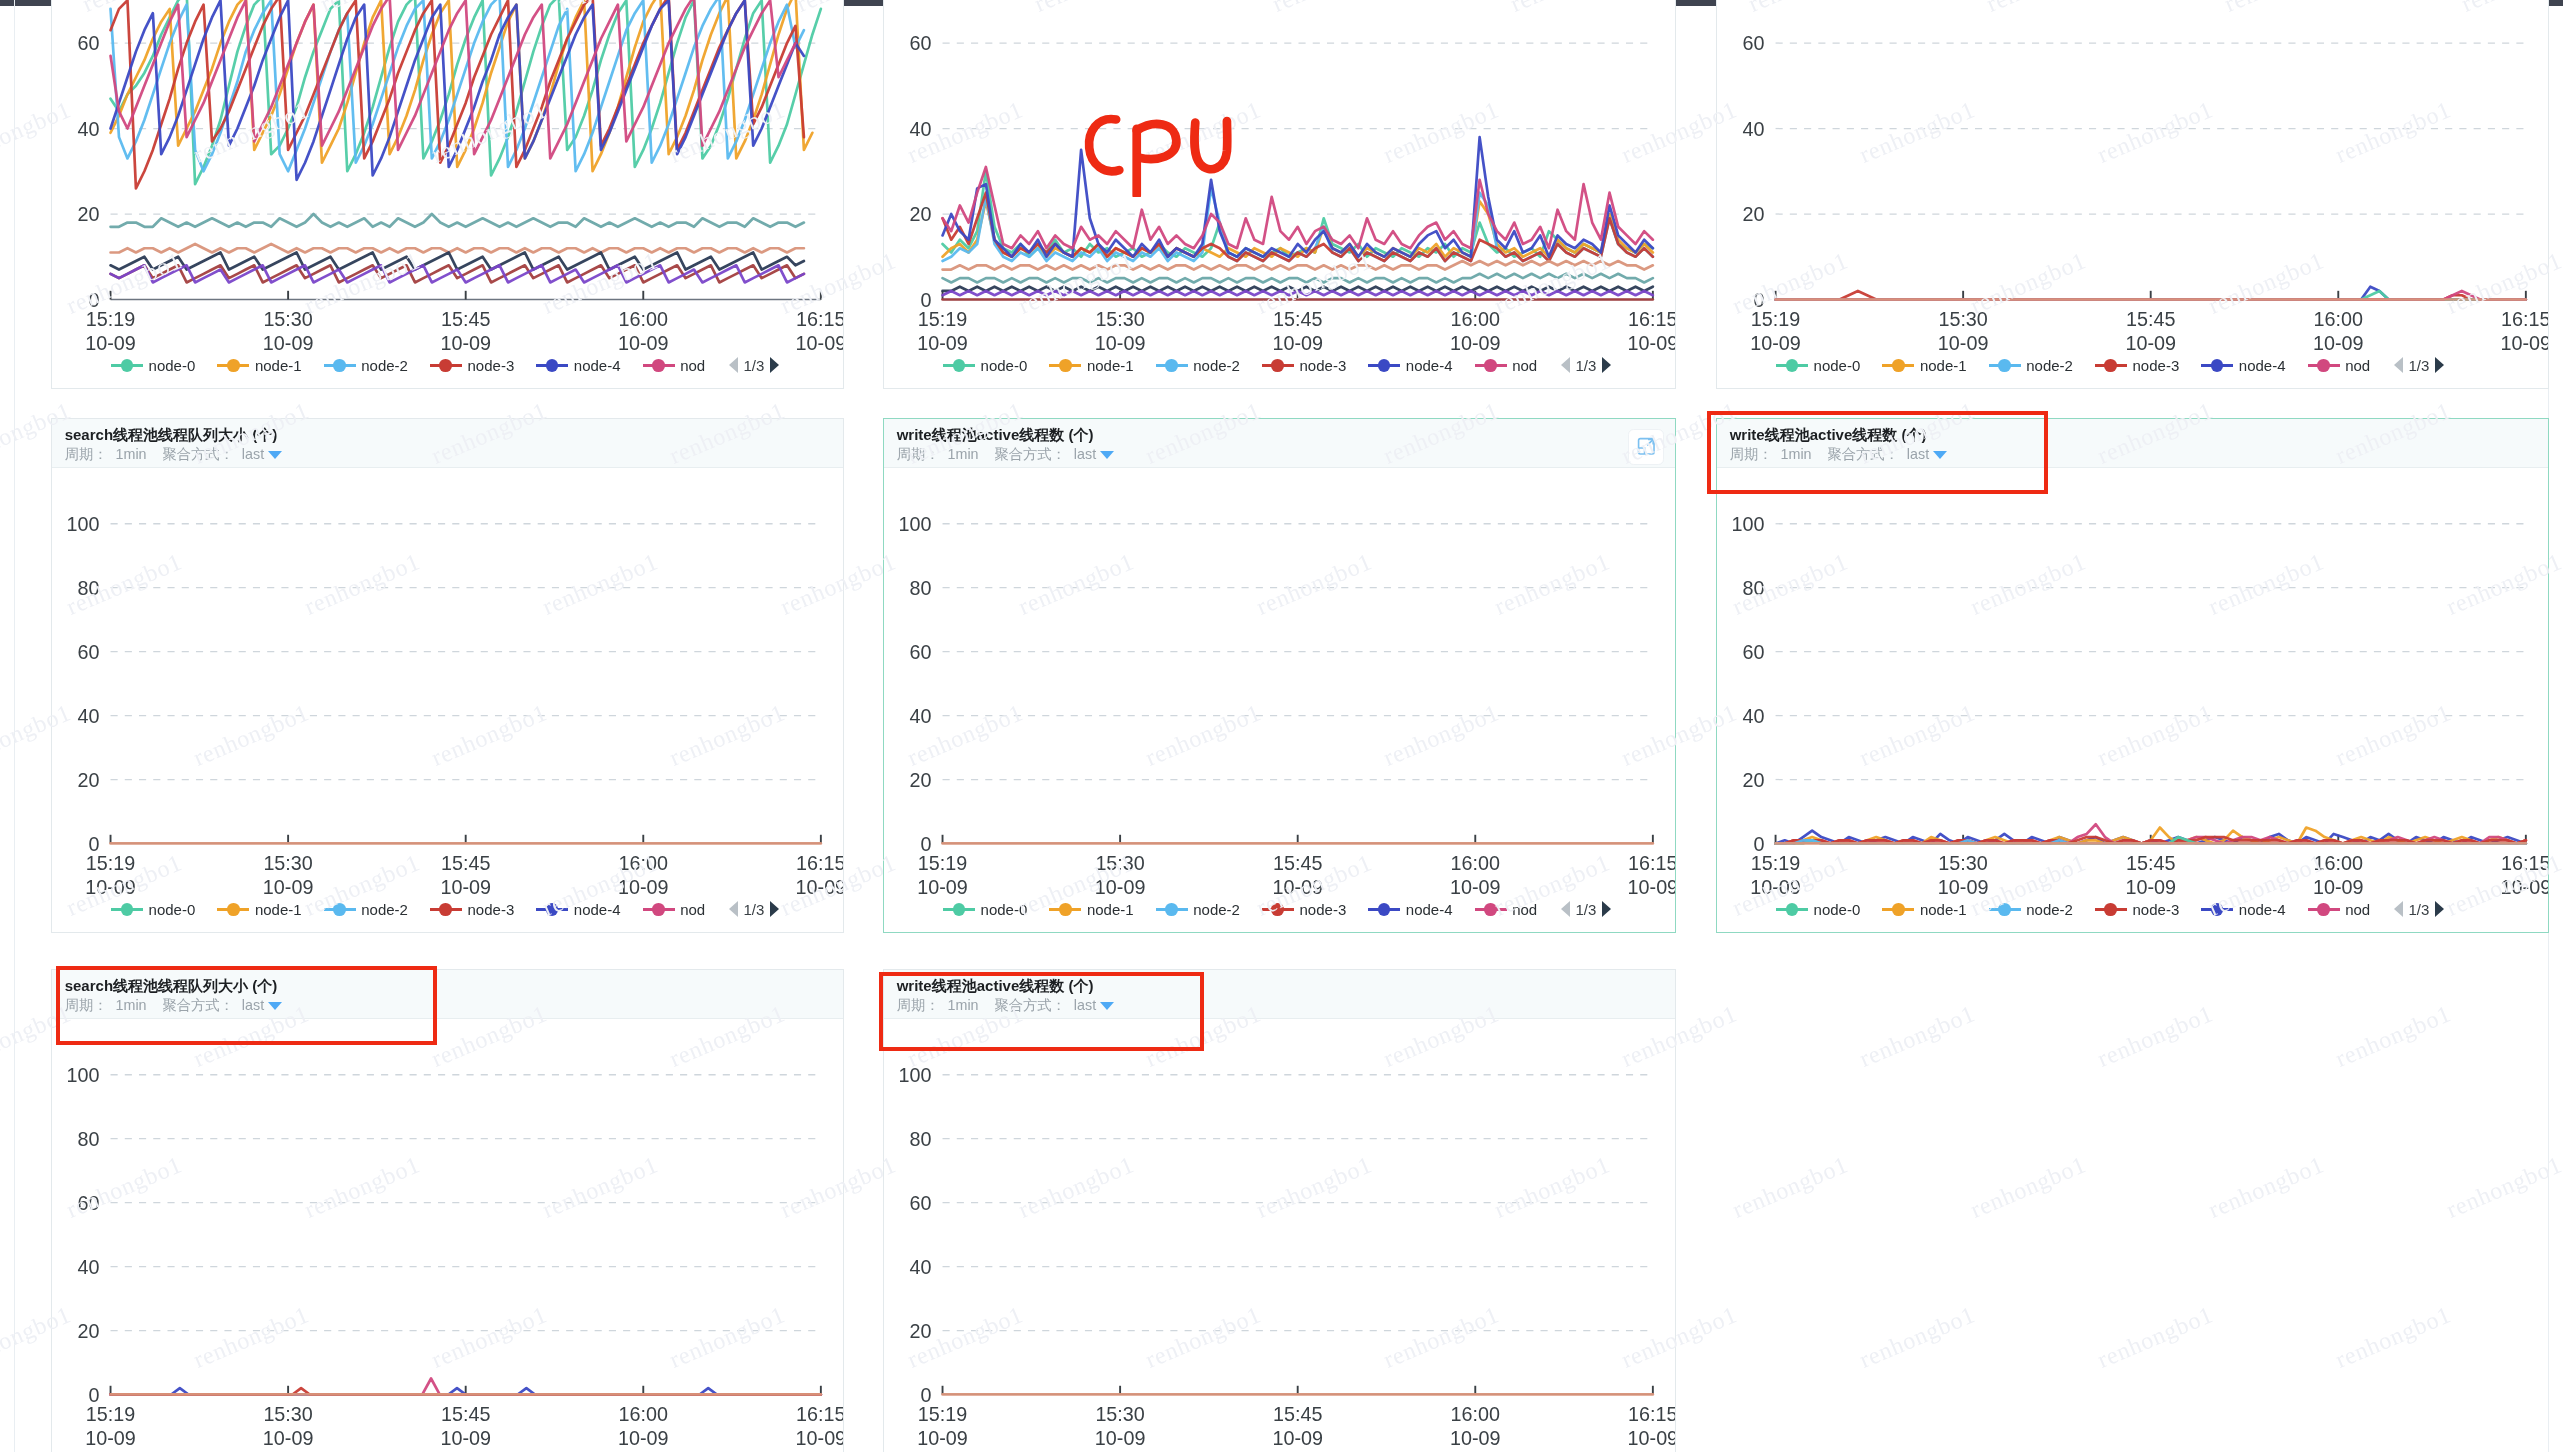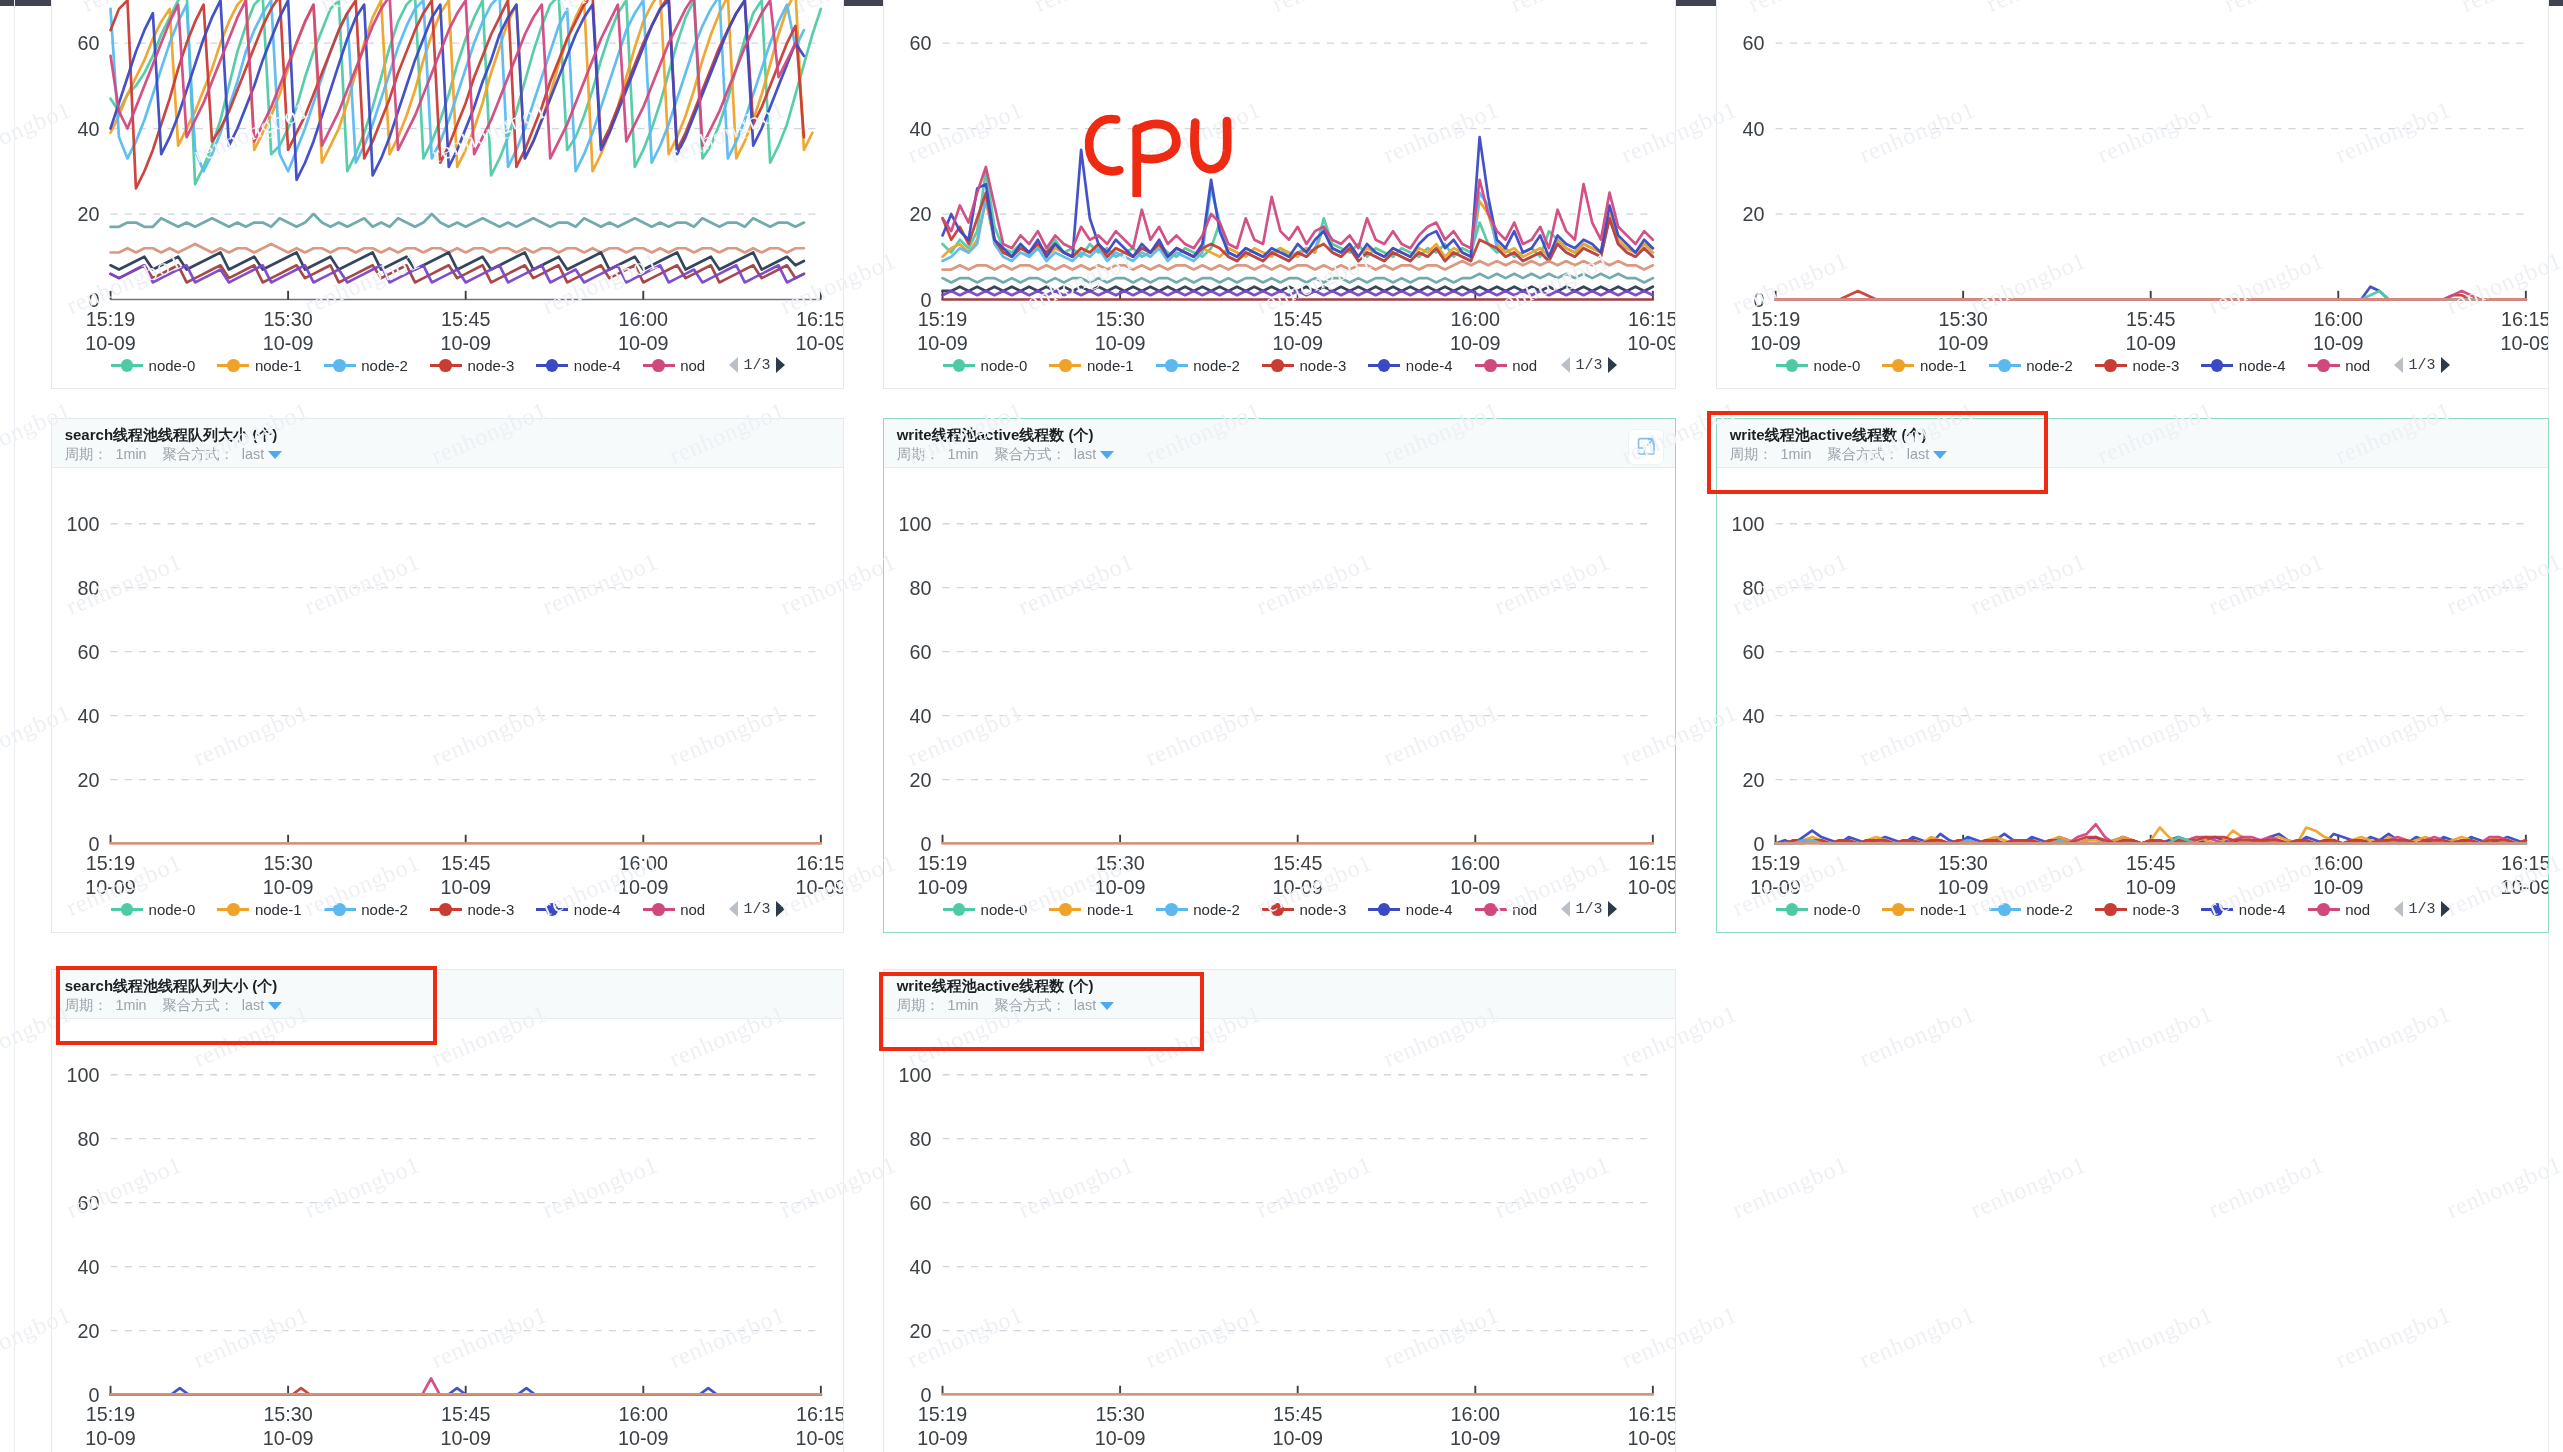--- a/index.html
+++ b/index.html
@@ -70,21 +70,21 @@
   
   .legend {
     position:absolute; left:0; right:0; bottom:6.3px; height:33px;
     display:flex; align-items:center; padding-left:59px; gap:0;
   }
   .lg-item { display:flex; align-items:center; margin-right:22px; }
   .lg-mark { position:relative; width:32px; height:9.5px; display:flex; align-items:center;}
   .lg-mark i { position:absolute; left:0; top:4px; width:32px; height:2.4px; }
   .lg-mark b { position:absolute; left:9.5px; top:0; width:12.7px; height:12.7px; margin-top:-1.6px; border-radius:50%; }
   .lg-lbl { font-size:15px; color:#2b3034; margin-left:5.6px; white-space:nowrap; }
-  .lg-pager { display:flex; align-items:center; gap:5.6px; margin-left:1.6px;font-family:Liberation Mono, monospace; }
+  .lg-pager { display:flex; align-items:center; gap:5.6px; margin-left:1.6px; }
   .lg-pager .pg-txt { font-size:15px; color:#3a4045; }
   .tri-l { width:0;height:0; border-top:8px solid transparent; border-bottom:8px solid transparent; border-right:9.5px solid #b9c0c6;}
   .tri-r { width:0;height:0; border-top:8px solid transparent; border-bottom:8px solid transparent; border-left:9.5px solid #2b3b4a;}
 
   
   .redbox { position:absolute; border:4px solid #ee2a13; z-index:9; pointer-events:none; }
 
   
   .cpu-ann { position:absolute; z-index:9; pointer-events:none; }
 </style>

